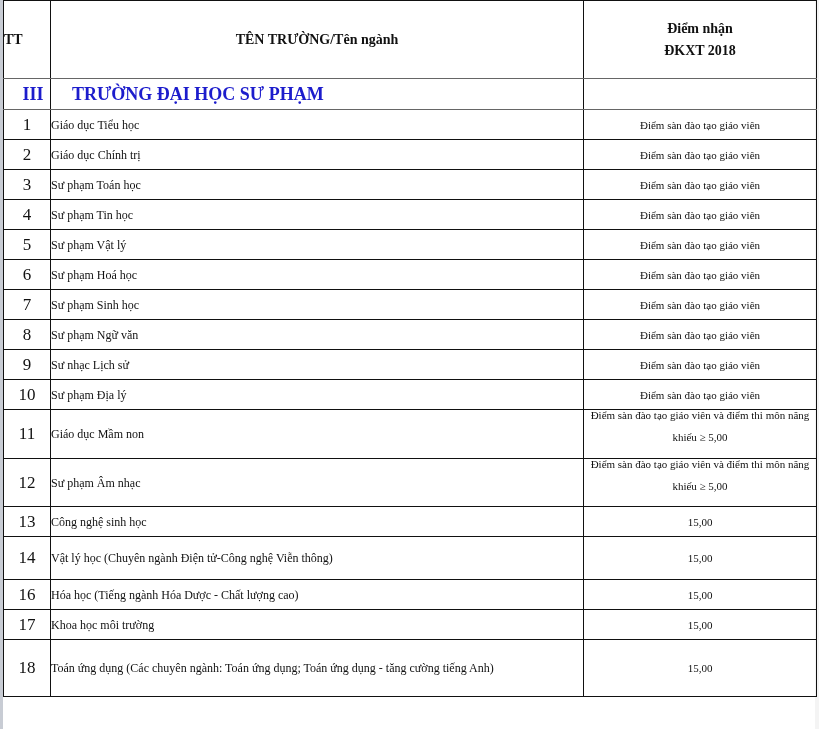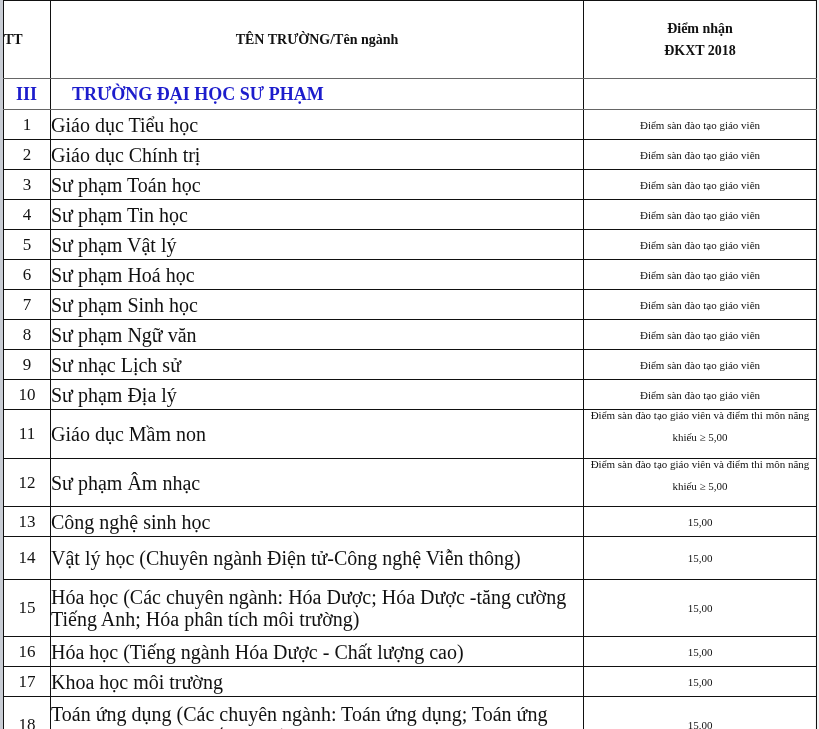--- a/index.html
+++ b/index.html
@@ -12,25 +12,25 @@
     col.c-name { width: 533px; }
     col.c-score { width: 233px; }
     th { font-weight: bold; font-size: 14px; }
     th.h-tt { text-align: left; }
     th.h-name { text-align: center; padding-left: 120px; }
     th.h-score { text-align: center; line-height: 22px; padding-top: 4px; border-left-color: #777; }
     .h-score span { display: block; }
     tr.r-head { height: 78px; }
     tr.r-section { height: 31px; }
     tr.r-section td { color: #1c1ccc; font-weight: bold; font-size: 18px; }
-    tr.r-section td.tt { text-align: left; padding-left: 12px; }
+    tr.r-section td.tt { text-align: center; padding-left: 12px; }
     tr.r-section td.name { padding-left: 21px; }
     tr.r-section td, tr.r-head th { border-bottom-color: #666; }
     td.tt { text-align: center; font-size: 17px; }
-    td.name { font-size: 20px; padding-left: 4px; line-height: 22px; }
+    td.name { font-size: 12px; padding-left: 4px; line-height: 22px; }
     td.score { text-align: center; font-size: 11px; line-height: 22px; border-left-color: #666; }
     td.score.clip { vertical-align: top; }
     td.score.clip .clipbox { height: 46px; overflow: hidden; margin-top: -6px; }
     tr.r1 { height: 30px; }
     tr.r2 { height: 49px; }
     tr.r3 { height: 48px; }
     tr.r4 { height: 43px; margin-left: 10px; }
     tr.r5 { height: 57px; }
   </style>
 </head>
@@ -127,25 +127,20 @@
   <tr class="r1">
     <td class="tt">13</td>
     <td class="name">Công nghệ sinh học</td>
     <td class="score">15,00</td>
   </tr>
   <tr class="r4">
     <td class="tt">14</td>
     <td class="name">Vật lý học (Chuyên ngành Điện tử-Công nghệ Viễn thông)</td>
     <td class="score">15,00</td>
   </tr>
-  <tr class="r5">
-    <td class="tt">15</td>
-    <td class="name">Hóa học (Các chuyên ngành: Hóa Dược; Hóa Dược -tăng cường Tiếng Anh; Hóa phân tích môi trường)</td>
-    <td class="score">15,00</td>
-  </tr>
   <tr class="r1">
     <td class="tt">16</td>
     <td class="name">Hóa học (Tiếng ngành Hóa Dược - Chất lượng cao)</td>
     <td class="score">15,00</td>
   </tr>
   <tr class="r1">
     <td class="tt">17</td>
     <td class="name">Khoa học môi trường</td>
     <td class="score">15,00</td>
   </tr>

